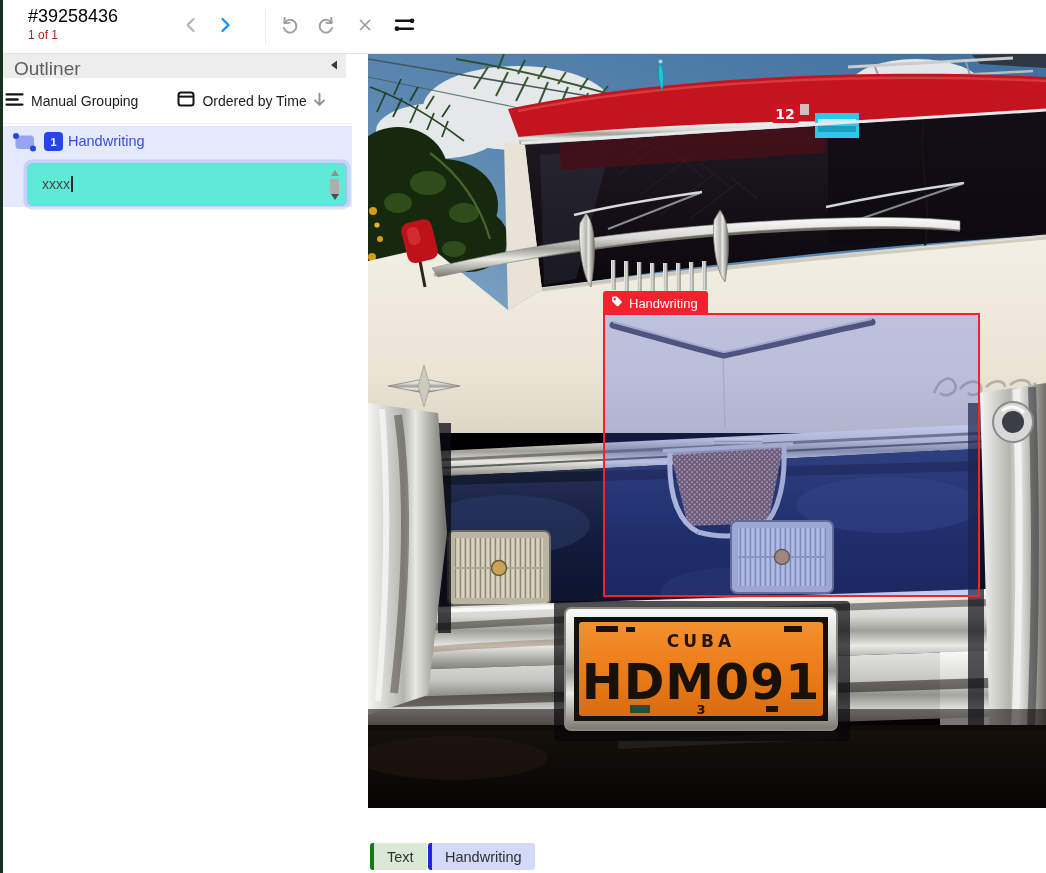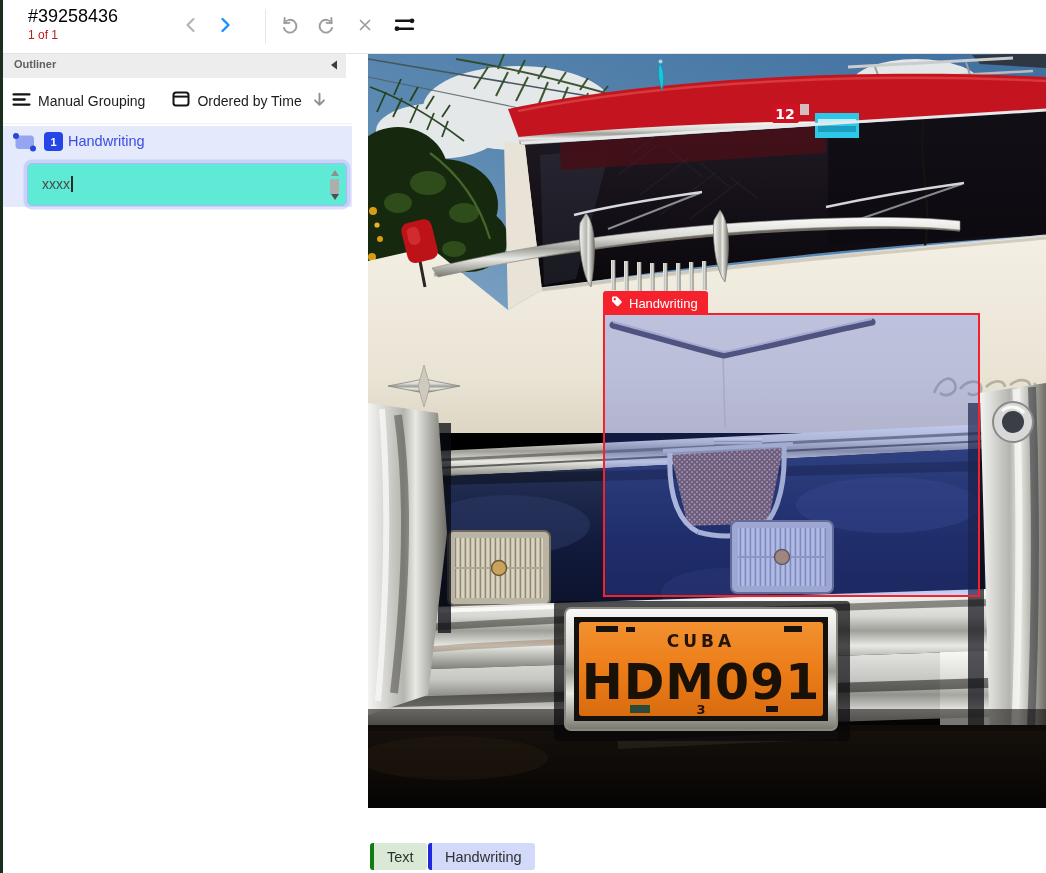--- a/index.html
+++ b/index.html
@@ -12,28 +12,28 @@
           border-bottom:1px solid #e4e4e4;z-index:40}
   .task-id{position:absolute;left:28px;top:6px;font-size:18px;color:#000000}
   .counter{position:absolute;left:28px;top:28px;font-size:12px;color:#b91c1c}
   .icon-btn{position:absolute;top:8px;width:34px;height:36px;display:flex;align-items:center;
             justify-content:center;background:none;border:none;padding:0;cursor:pointer}
   .tb-divider{position:absolute;left:265px;top:9px;width:1px;height:35px;background:#e8e8e8}
 
   
   .sidebar{position:absolute;left:0;top:53px;width:352px;height:820px;background:#fff;z-index:30}
   .outliner-header{position:absolute;left:0;top:0;width:346px;height:25px;background:#ededed}
-  .outliner-title{position:absolute;left:14px;top:5px;font-size:11px;font-weight:bold;color:#5f5f5f}
+  .outliner-title{position:absolute;left:14px;top:5px;font-size:19px;font-weight:normal;color:#5f5f5f}
   .collapse-btn{position:absolute;left:326px;top:5px;width:16px;height:16px;background:none;border:none;
                 padding:0;cursor:pointer;display:flex;align-items:center;justify-content:center}
   .grouping-bar{position:absolute;left:0;top:25px;width:352px;height:46px;display:flex;align-items:center;
-                padding-left:12px;box-sizing:border-box;border-bottom:1px solid #f1f1f1}
+                padding-left:5px;box-sizing:border-box;border-bottom:1px solid #f1f1f1}
   .bar-btn{display:flex;align-items:center;gap:7px;background:none;border:none;padding:0;cursor:pointer;
            font-size:14px;color:#1c1c1c;font-family:inherit}
-  .bar-btn.order{margin-left:27px}
+  .bar-btn.order{margin-left:39px}
   .sort-btn{margin-left:auto;margin-right:24px;background:none;border:none;padding:0;cursor:pointer}
 
   .region-block{position:absolute;left:0;top:73px;width:352px;height:81px;background:#e4e9fb}
   .region-row{position:absolute;left:0;top:0;width:352px;height:32px;cursor:pointer}
   .region-icon{position:absolute;left:11px;top:4px}
   .region-badge{position:absolute;left:44px;top:6px;width:19px;height:19px;border-radius:4px;
                 background:#2545e8;color:#fff;font-size:11px;font-weight:bold;display:flex;
                 align-items:center;justify-content:center}
   .region-label{position:absolute;left:68px;top:7px;font-size:14.5px;color:#3b4ce4}
   .input-wrap{position:absolute;left:27px;top:37px;width:320px;height:43px;box-sizing:border-box;

